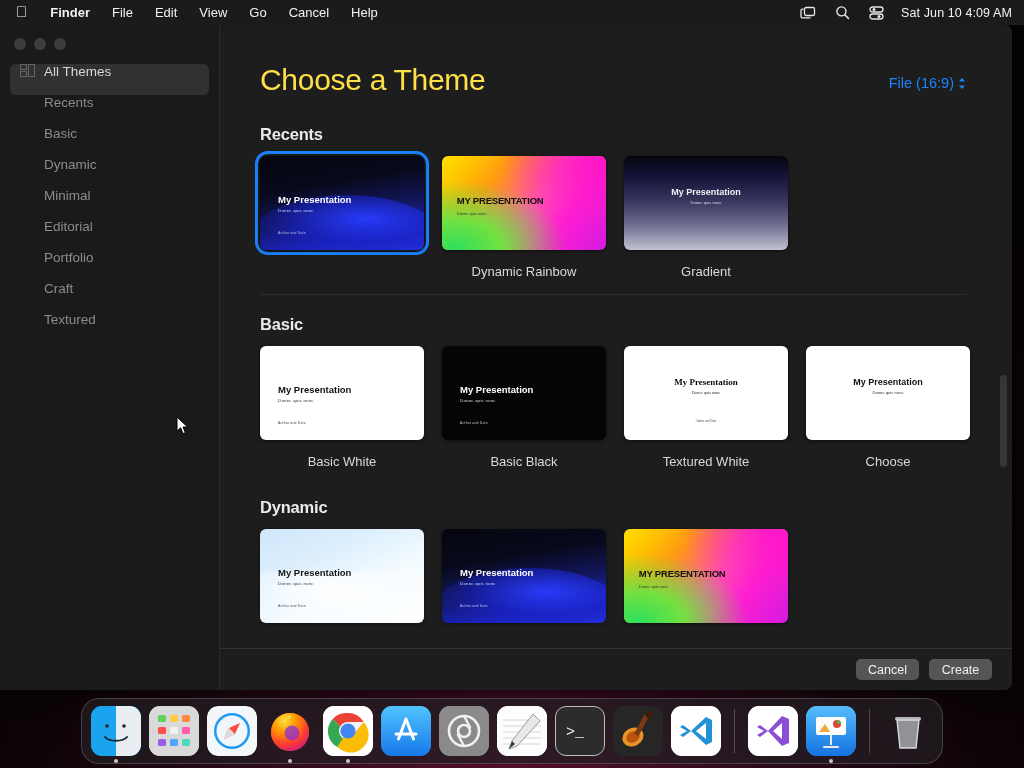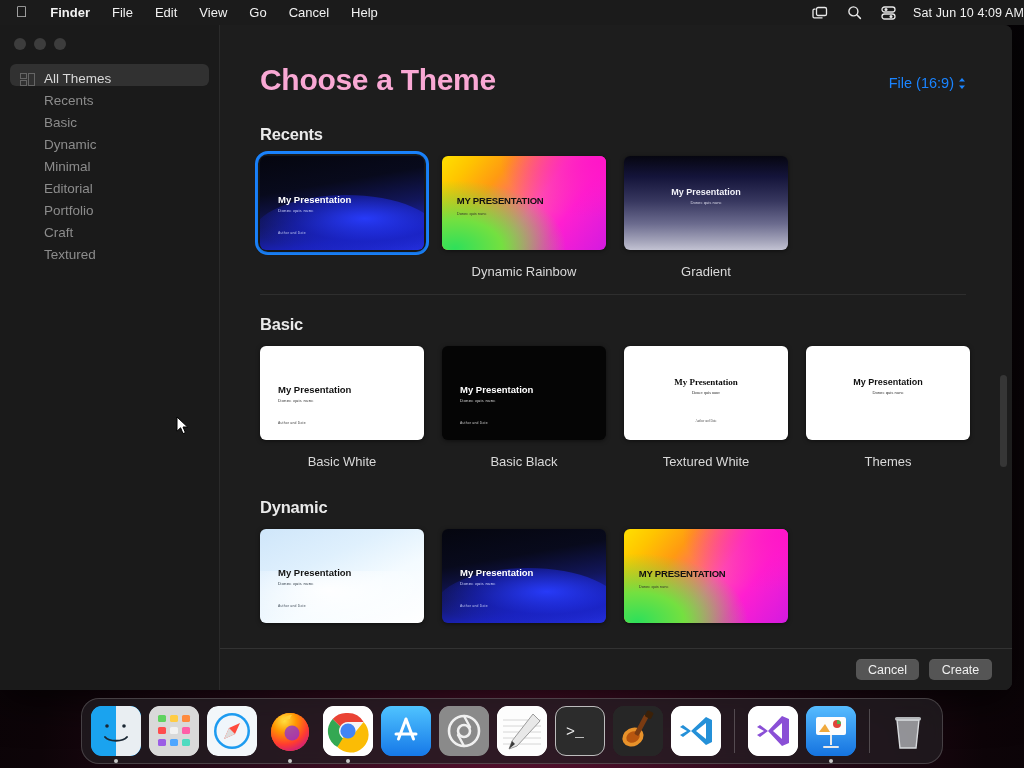--- a/index.html
+++ b/index.html
@@ -23,21 +23,21 @@
     position:absolute; top:0; left:0; width:1024px; height:25px;
     background:#1b1b1b;
     display:flex; align-items:center;
     color:#f2f2f2; font-size:13px;
     z-index:60;
   }
   .mb-left { display:flex; align-items:center; gap:0px; padding-left:10px; }
   .mb-item { padding:0 11px; line-height:25px; white-space:nowrap; }
   .mb-item.apple { padding:0 12px 0 6px; font-size:15px; position:relative; top:-1px; }
   .mb-item.bold { font-weight:bold; }
-  .mb-right { margin-left:auto; display:flex; align-items:center; gap:16px; padding-right:0; }
+  .mb-right { margin-left:auto; display:flex; align-items:center; gap:16px; padding-right:12px; }
   .mb-right .ic { display:flex; align-items:center; justify-content:center; width:18px; height:18px; }
   .mb-clock { font-size:12.5px; letter-spacing:.1px; white-space:nowrap; }
 
   
   .window {
     position:absolute; left:0; top:25px; width:1012px; height:665px;
     background:#1d1d1d;
     border-radius:0 8px 8px 0;
     overflow:hidden;
     display:flex;
@@ -48,35 +48,35 @@
   .sidebar {
     width:220px; flex:0 0 220px;
     background:#1a1a1a;
     border-right:1px solid #2a2a2a;
     position:relative;
   }
   .traffic { display:flex; gap:8px; padding:13px 0 0 14px; }
   .dot { width:12px; height:12px; border-radius:50%; background:#3d3d3d; }
   .side-list { margin-top:14px; padding:0 10px; }
   .side-item {
-    height:22px; display:flex; align-items:flex-end; gap:9px;
+    height:31px; display:flex; align-items:flex-start; gap:9px;
     padding:0 10px; border-radius:6px;
     color:#8c8c8c; font-size:13.5px; white-space:nowrap;
   }
   .side-item.active { background:#313131; color:#d8d8d8; }
   .side-ico { width:15px; height:13px; flex:0 0 15px; opacity:.5; }
 
   
   .main { flex:1; position:relative; background:#1d1d1d; overflow:hidden; }
   .main-scroll { position:absolute; inset:0 0 42px 0; overflow:hidden; padding:0 0 0 0; }
   .head {
     display:flex; align-items:flex-end; justify-content:space-between;
     padding:38px 46px 0 40px;
   }
-  .title { font-size:30px; font-weight:bold; color:#f9a8d4; letter-spacing:-.3px; }
+  .title { font-size:30px; font-weight:normal; color:#fde047; letter-spacing:-.3px; }
   .aspect {
     color:#1a84ff; font-size:14.5px; display:flex; align-items:center; gap:4px;
     padding-bottom:6px; cursor:default;
   }
   .chev { display:inline-flex; flex-direction:column; line-height:5px; font-size:9px; }
 
   .section { padding:0 46px 0 40px; }
   .section-title {
     font-size:16.5px; font-weight:bold; color:#eaeaea;
     margin:28px 0 12px 0; letter-spacing:-.2px;
@@ -376,21 +376,21 @@
             </div>
 
             <div class="cell">
               <div class="thumb-wrap">
                 <div class="thumb lay-center" style="background:#ffffff;">
                   <div class="t-title" style="color:#111;">My Presentation</div>
                   <div class="t-sub" style="color:#333;">Donec quis nunc</div>
                 </div>
               </div>
               <div class="cap-row">
-                <span class="caption">Themes</span>
+                <span class="caption">Choose</span>
               </div>
             </div>
 
           </div>
         </div>
 
         <div class="section">
           <div class="section-title">Dynamic</div>
           <div class="grid">
 

